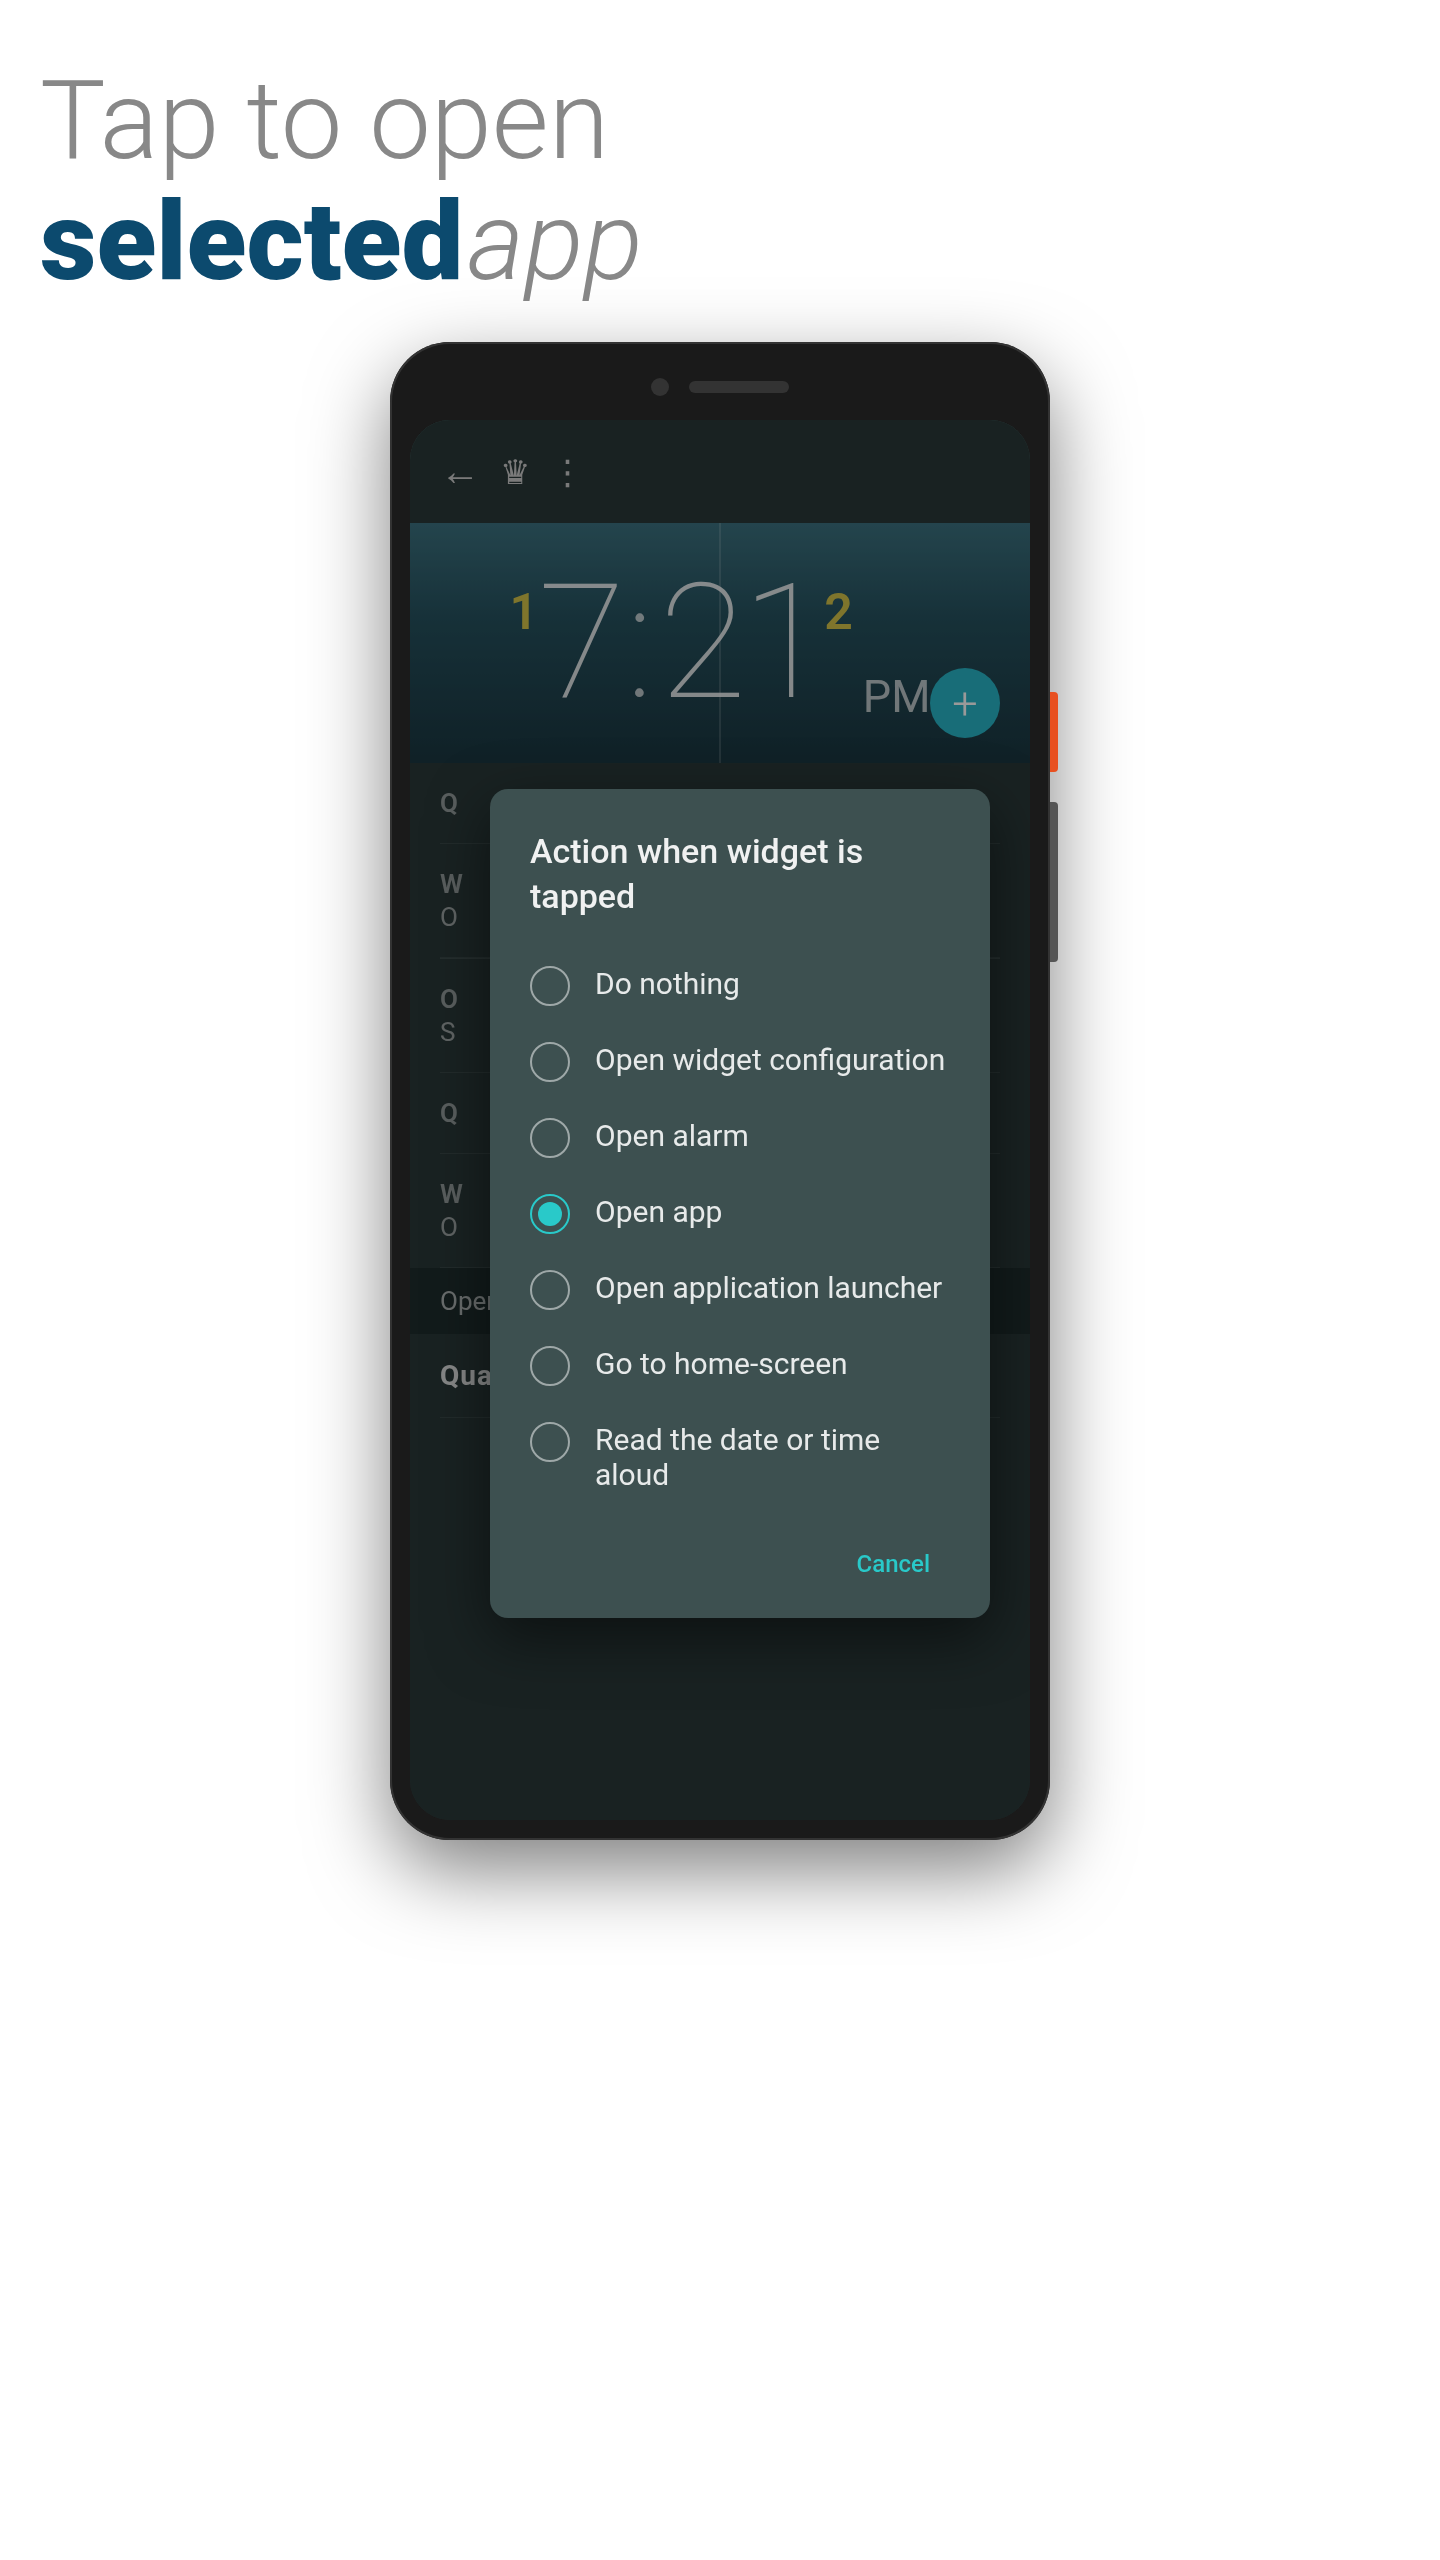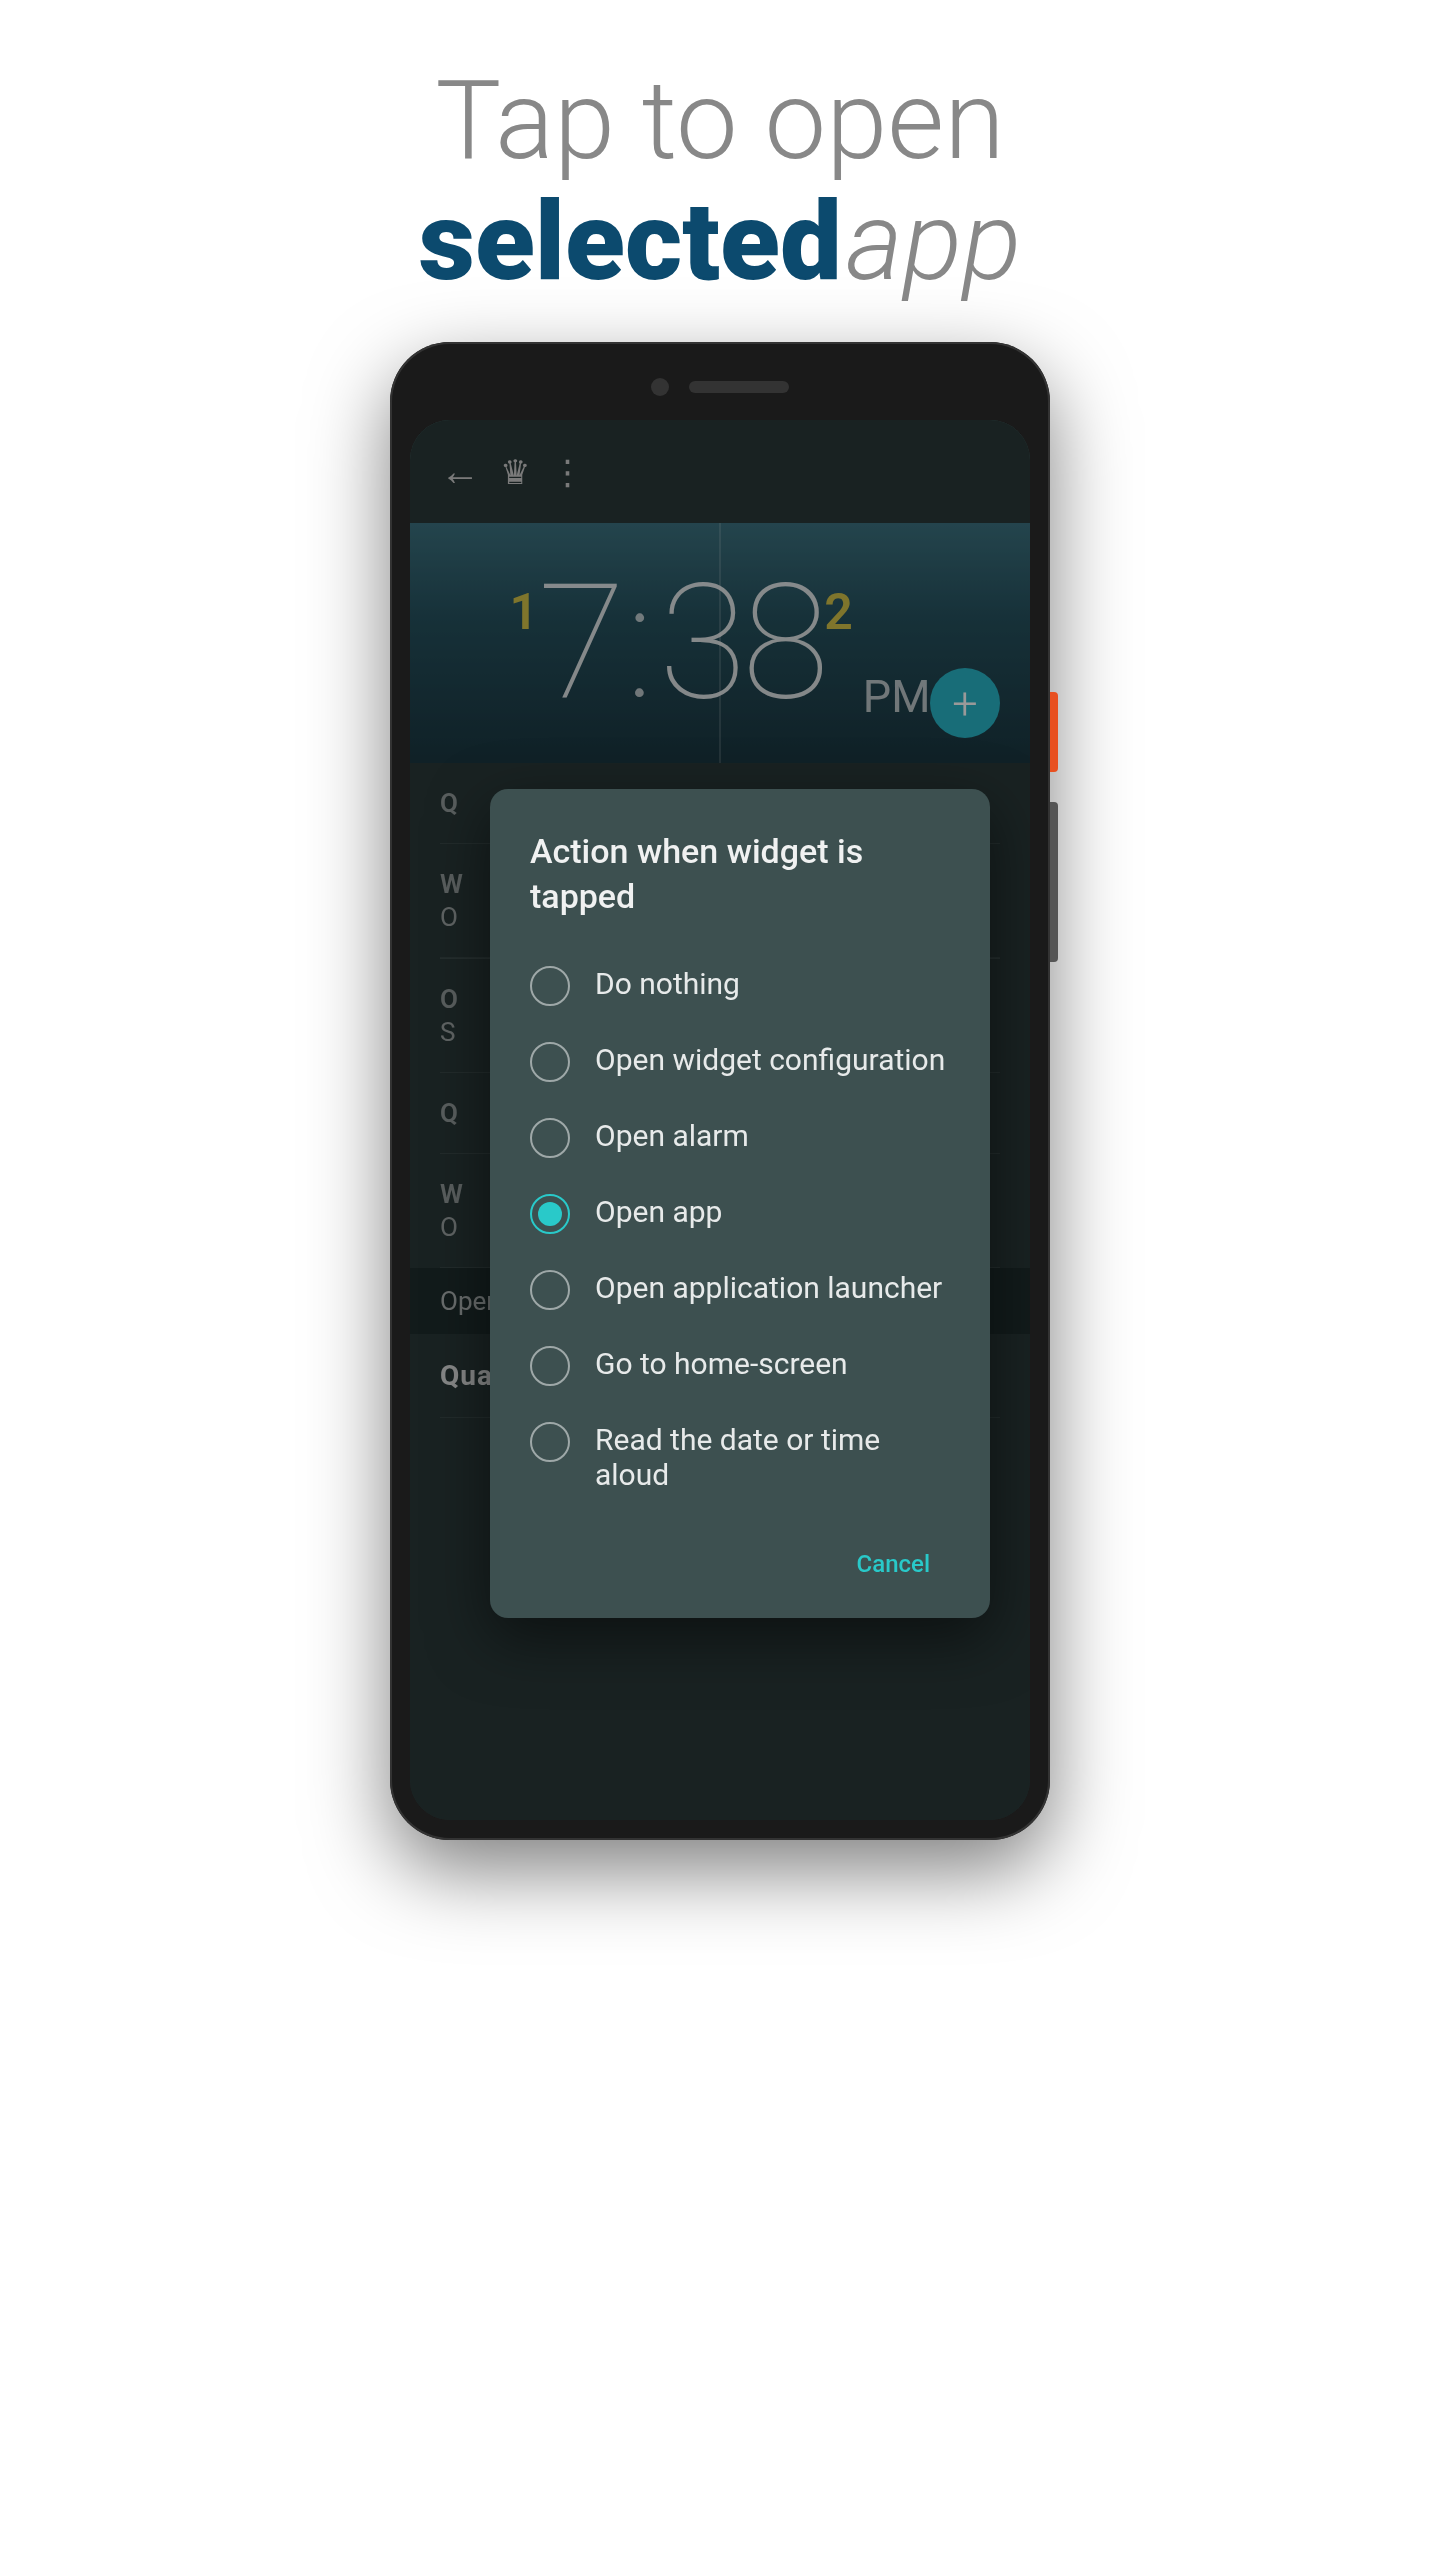--- a/index.html
+++ b/index.html
@@ -11,22 +11,22 @@
       min-height: 2560px;
       display: flex;
       flex-direction: column;
       align-items: center;
       overflow-x: hidden;
     }
 
     
     .header-section {
       width: 100%;
-      text-align: center;
-      padding: 60px 80px 40px;
+      text-align: left;
+      padding: 60px 40px 40px;
     }
     .header-tap {
       font-size: 110px;
       color: #888888;
       font-weight: 300;
       line-height: 1.1;
     }
     .header-selected {
       font-size: 110px;
       color: #0c4a6e;
@@ -351,21 +351,21 @@
         </div>
       </div>
 
       <div class="clock-widget">
         <div class="clock-overlay"></div>
         <div class="clock-divider"></div>
         <div class="clock-digits">
           <span class="clock-superscript">1</span>
           <span class="clock-num">7</span>
           <span class="clock-colon">:</span>
-          <span class="clock-num">38</span>
+          <span class="clock-num">21</span>
           <span class="clock-superscript">2</span>
           <span class="clock-pm">PM</span>
         </div>
         <div class="plus-btn">+</div>
       </div>
 
       <div class="list-section">
         <div class="list-item">
           <div class="list-item-label">Q</div>
         </div>

